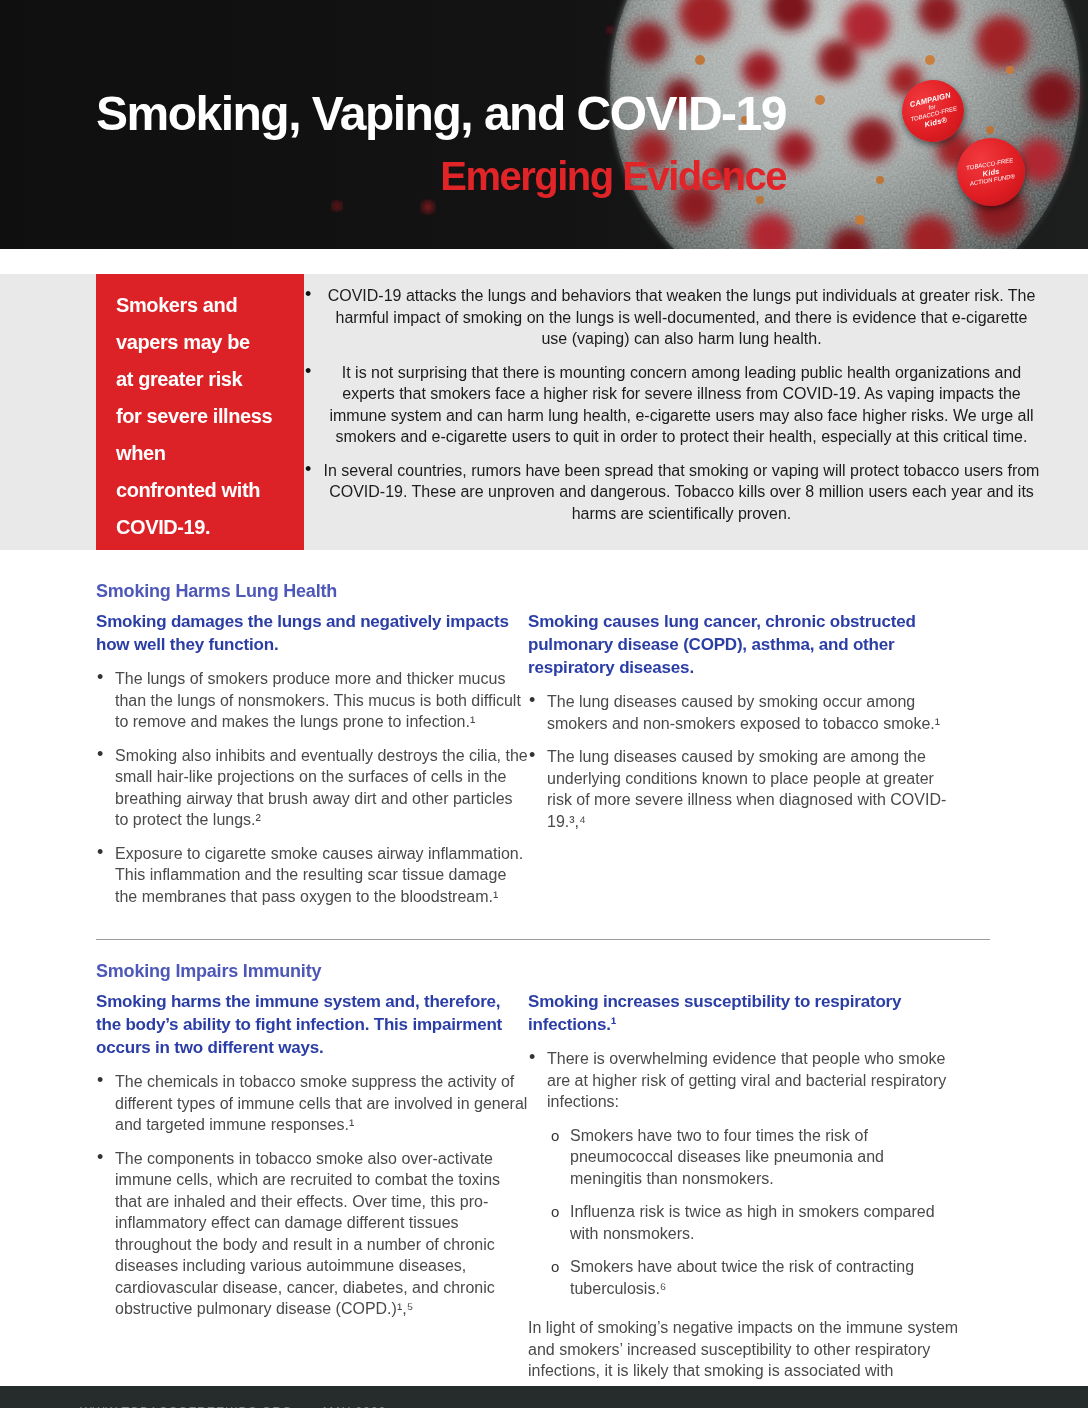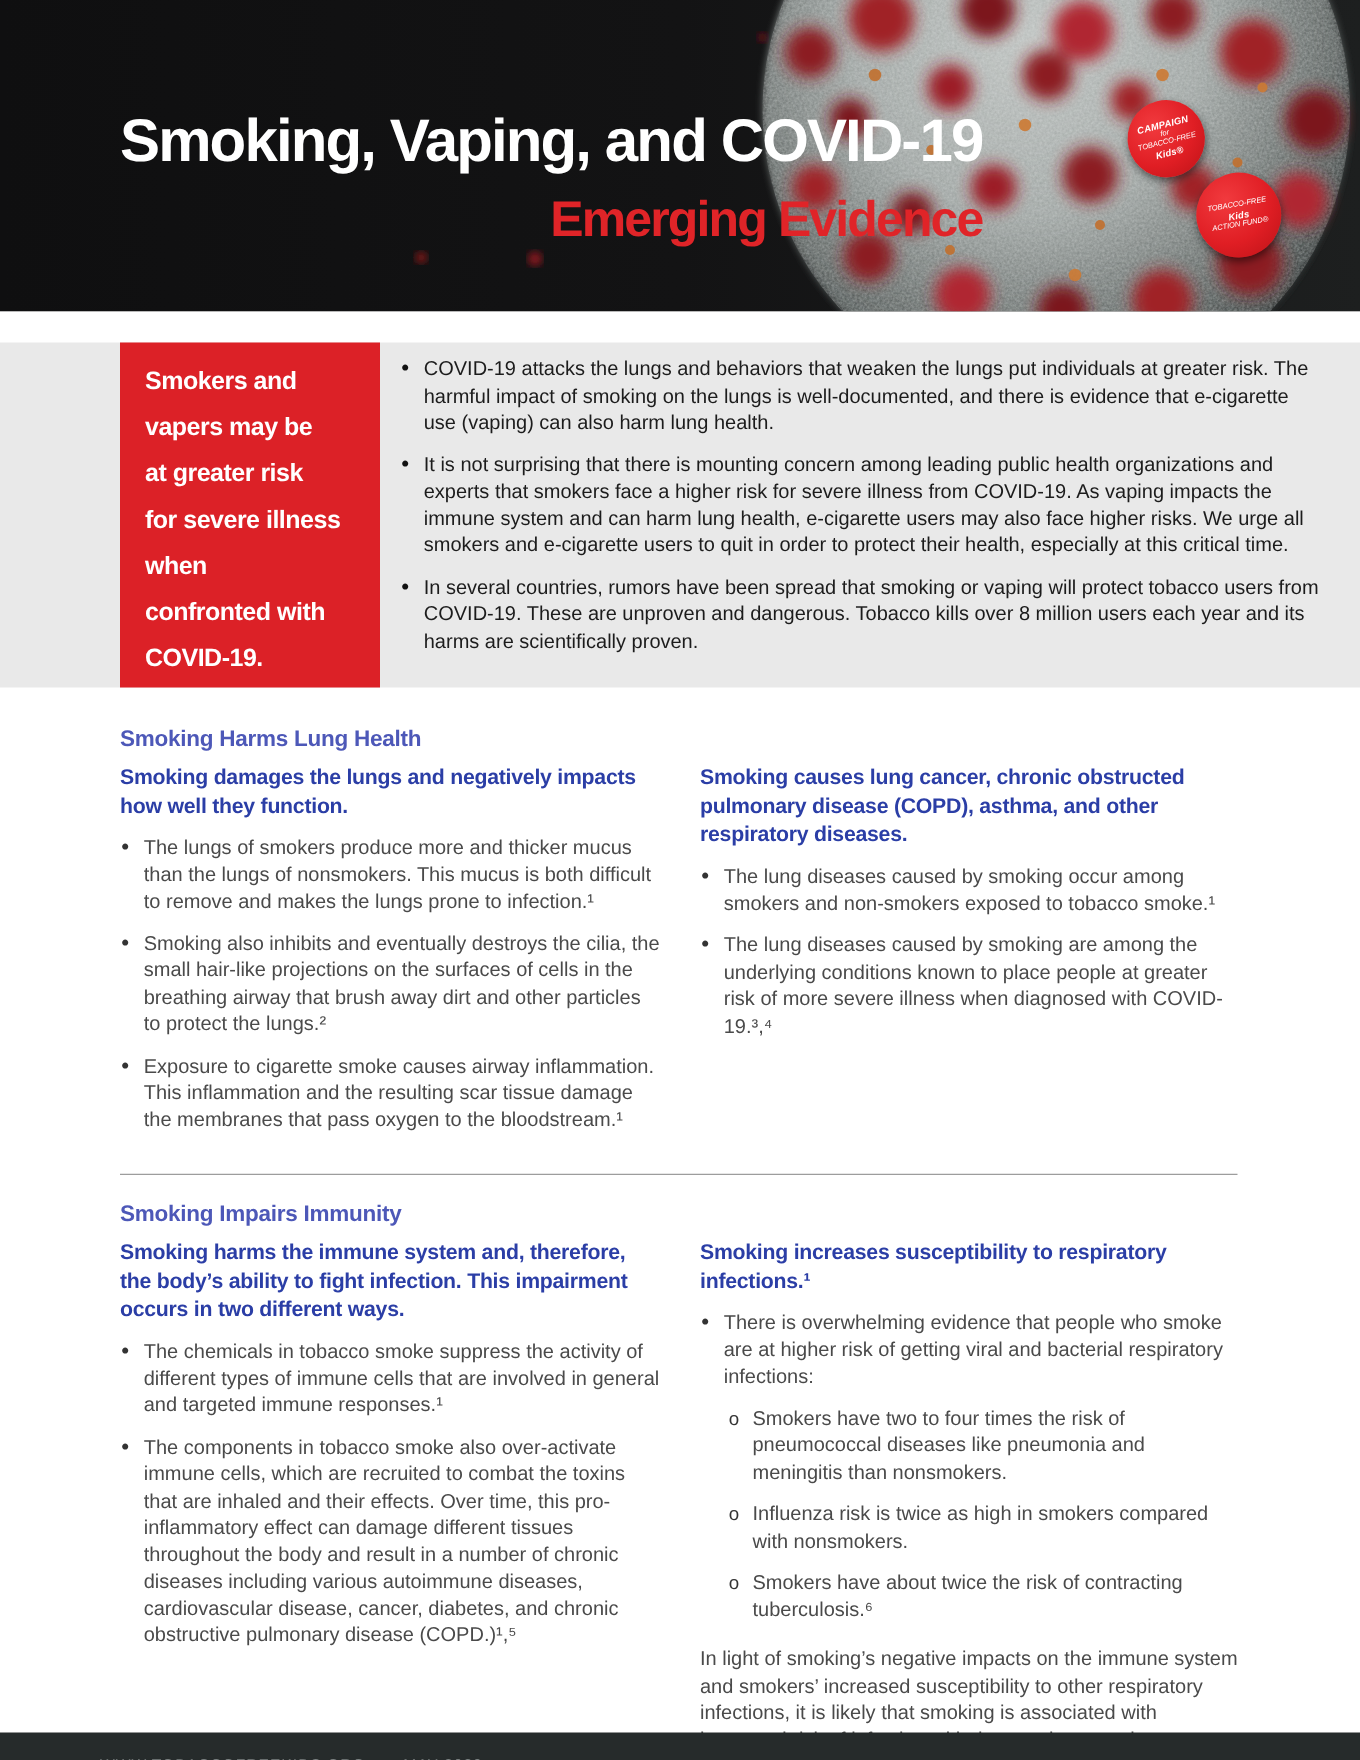--- a/index.html
+++ b/index.html
@@ -54,35 +54,35 @@
     padding:13px 4px 0 20px;
     font-size:20px; font-weight:bold; letter-spacing:-0.4px;
   }
   .callout .cline { line-height:37px; white-space:nowrap; }
 
   ul { list-style:none; margin:0; padding:0; }
   li.b { position:relative; padding-left:19px; }
   li.b::before { content:"\2022"; position:absolute; left:1px; top:-1px; font-size:18px; }
 
   .intro {
-    position:absolute; left:320px; top:11px; width:736px;
+    position:absolute; left:304px; top:11px; width:736px;text-align:center;
   }
   .intro li.b {
     font-size:16px; line-height:21.5px; color:#1c1c1c;
     margin-bottom:12px;
   }
   .intro li.b::before { color:#111; }
 
   
   .content { position:absolute; left:96px; top:581px; width:896px; }
   h2.sec-heading {
     margin:0 0 8px 0;
     font-size:18px; font-weight:bold; color:#4d58b8; letter-spacing:-0.2px;
   }
-  .columns { display:flex; gap:32px; }
+  .columns { display:flex; }
   .col { width:432px; flex:0 0 432px; }
   h3.subhead {
     margin:0 0 12px 0;
     font-size:17px; line-height:23px; font-weight:bold; color:#2b3ea6;
     letter-spacing:-0.2px;
   }
   .col li.b {
     font-size:16px; line-height:21.5px; color:#4a4a4a;
     margin-bottom:12px;
   }

